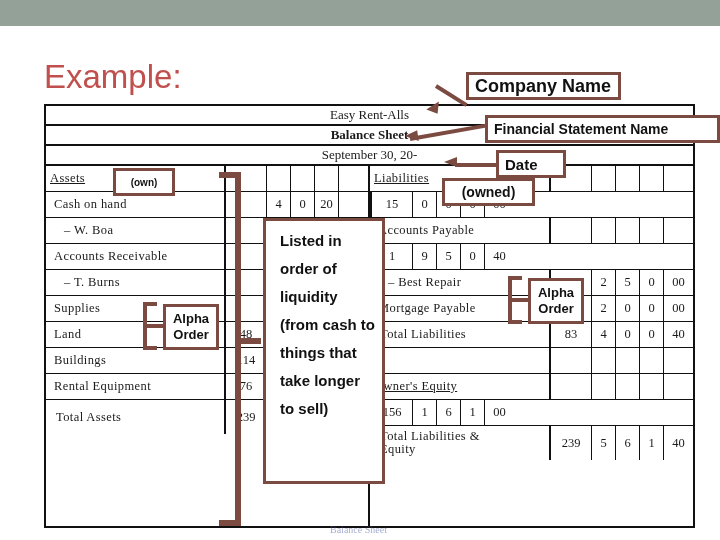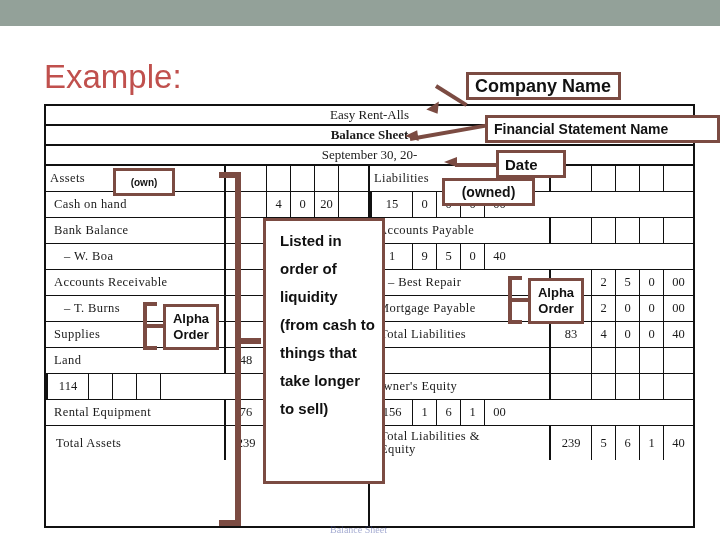--- a/index.html
+++ b/index.html
@@ -41,21 +41,21 @@
     height:26px;
   }
   .brow.lastrow{border-bottom:none;height:34px;}
 
   .lbl{
     flex:1;display:flex;align-items:center;
     font-family:"Liberation Serif",serif;font-size:12.5px;color:#1a1a1a;
     padding-left:8px;letter-spacing:0.4px;overflow:hidden;white-space:pre-line;line-height:13px;
   }
   .lbl.indent{padding-left:18px;}
-  .lbl.head{font-size:12.5px;padding-left:4px;}
+  .lbl.head{text-decoration:underline;font-size:12.5px;padding-left:4px;}
   .lbl.tot{padding-left:10px;}
 
   .num{
     font-family:"Liberation Serif",serif;font-size:12.5px;color:#1a1a1a;
     display:flex;align-items:center;justify-content:center;
     border-left:1.5px solid #111;box-sizing:border-box;
   }
   .num.c1{width:42px;}
   .num.c2{width:24px;}
   .num.c3{width:24px;}
@@ -119,28 +119,20 @@
       <div id="assets-rows">
           <div class="brow">
             <div class="lbl">Cash on hand</div>
             <div class="num c1"></div>
             <div class="num c2">4</div>
             <div class="num c3">0</div>
             <div class="num c4">20</div>
             <div class="num c5"></div>
           </div>
           <div class="brow">
-            <div class="lbl">Bank Balance</div>
-            <div class="num c1"></div>
-            <div class="num c2"></div>
-            <div class="num c3"></div>
-            <div class="num c4"></div>
-            <div class="num c5"></div>
-          </div>
-          <div class="brow">
             <div class="lbl indent">– W. Boa</div>
             <div class="num c1"></div>
             <div class="num c2"></div>
             <div class="num c3"></div>
             <div class="num c4"></div>
             <div class="num c5"></div>
           </div>
           <div class="brow">
             <div class="lbl">Accounts Receivable</div>
             <div class="num c1"></div>
@@ -167,20 +159,21 @@
           </div>
           <div class="brow">
             <div class="lbl">Land</div>
             <div class="num c1">48</div>
             <div class="num c2"></div>
             <div class="num c3"></div>
             <div class="num c4"></div>
             <div class="num c5"></div>
           </div>
           <div class="brow">
+            <div class="lbl">Buildings</div>
             <div class="num c1">114</div>
             <div class="num c2"></div>
             <div class="num c3"></div>
             <div class="num c4"></div>
             <div class="num c5"></div>
           </div>
           <div class="brow">
             <div class="lbl">Rental Equipment</div>
             <div class="num c1">76</div>
             <div class="num c2"></div>

